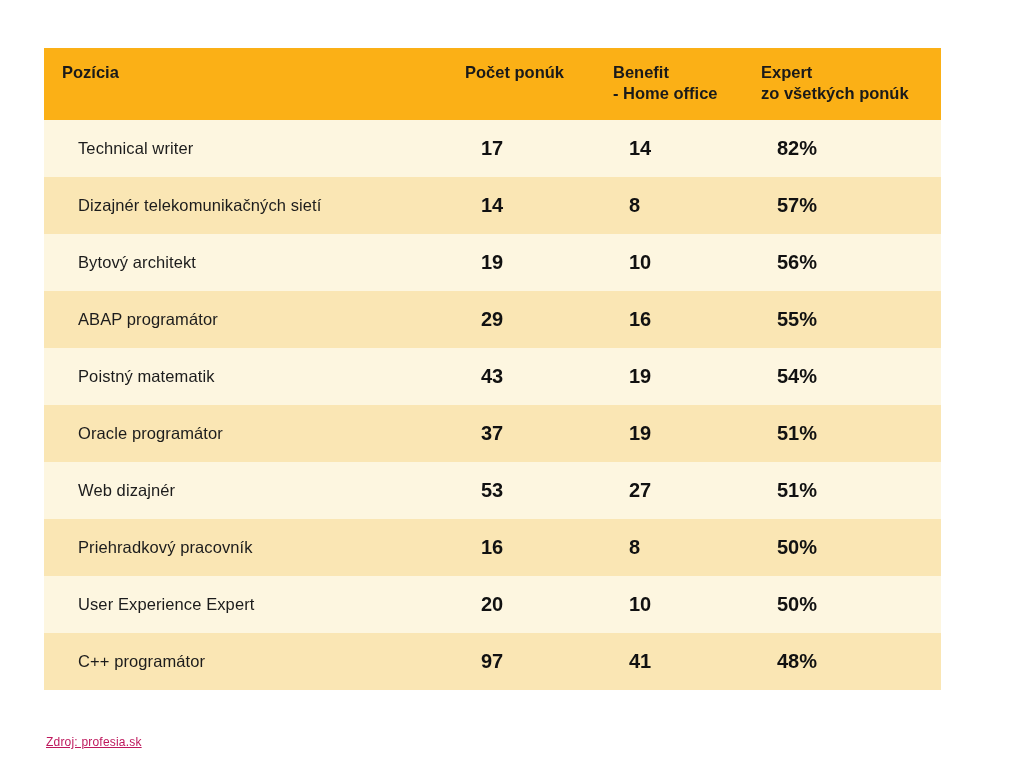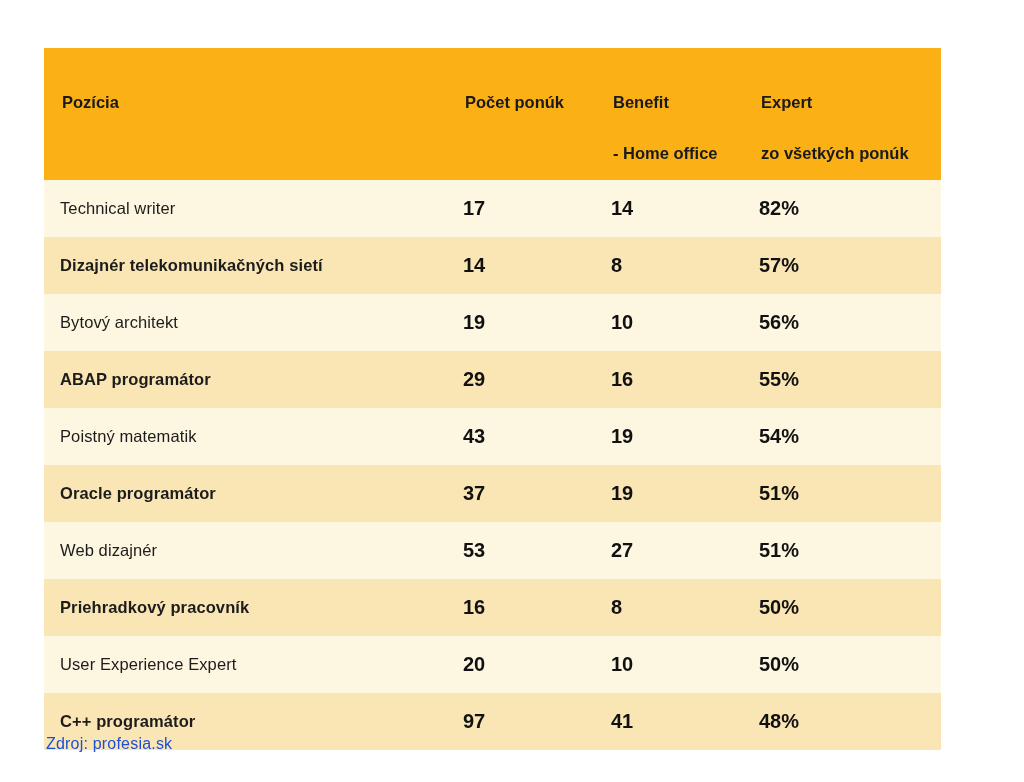--- a/index.html
+++ b/index.html
@@ -44,50 +44,50 @@
     vertical-align: top;
     padding: 14px 0 16px 18px;
     height: 60px;
     line-height: 1.28;
     border: none;
     box-sizing: border-box;
   }
   thead th .hline {
     display: block;
     white-space: pre;
-    margin-top: 30px;
   }
   tbody td {
     border: none;
     box-sizing: border-box;
     height: 57px;
-    padding: 0 0 0 16px;
+    padding: 0 0 0 34px;
     vertical-align: middle;
   }
   tbody tr.row-odd td { background: #FDF6E0; }
-  tbody tr.row-even td { background: #FAE6B4; font-weight: bold; }
+  tbody tr.row-even td { background: #FAE6B4; }
 
   td.pos {
     font-size: 16.5px;
     font-weight: normal;
     color: #1c1c1c;
     letter-spacing: 0.1px;
   }
   td.num {
     font-size: 20px;
     font-weight: bold;
     color: #111111;
   }
   .source {
     position: absolute;
     left: 46px;
     top: 735px;
-    font-size: 16px;
-    color: #1d4ed8;
+    font-size: 12px;
+    color: #be185d;
     letter-spacing: 0.2px;
+    text-decoration: underline;
   }
 </style>
 </head>
 <body>
 
 <div class="page">
 
   <div class="table-wrap">
     <table class="data-table">
       <colgroup>

